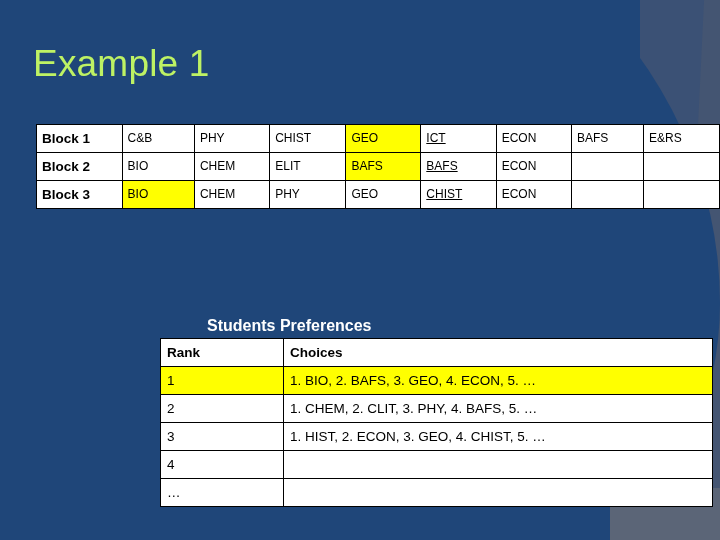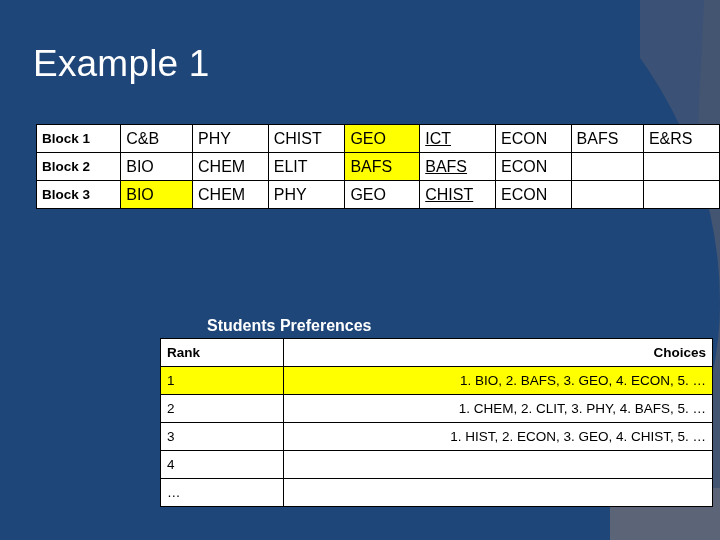--- a/index.html
+++ b/index.html
@@ -63,42 +63,42 @@
     bottom: 0;
     width: 110px;
     height: 52px;
     background: #5b6577;
   }
 
   .title {
     position: absolute;
     left: 33px;
     top: 42px;
-    color: #ffffff;
+    color: #bef264;
     font-size: 37px;
     font-weight: 300;
     letter-spacing: 0.2px;
     line-height: 44px;
     white-space: nowrap;
   }
 
   
   .blocks-table {
     position: absolute;
     left: 36px;
     top: 124px;
     border-collapse: collapse;
     background: #ffffff;
     table-layout: fixed;
   }
   .blocks-table td {
     border: 1px solid #000000;
     height: 27px;
     padding: 0 5px;
-    font-size: 16px;
+    font-size: 12px;
     color: #000000;
     line-height: 27px;
     white-space: nowrap;
     overflow: hidden;
     background: #ffffff;
   }
   .blocks-table td.rowhead {
     font-weight: bold;
     font-size: 13.5px;
   }
@@ -141,21 +141,21 @@
     color: #000000;
     line-height: 27px;
     white-space: nowrap;
     overflow: hidden;
     background: #ffffff;
     vertical-align: middle;
   }
   .pref-table td.hdr { font-weight: bold; }
   .pref-table td.hl { background: #ffff00; }
   .pw-rank { width: 110px; }
-  .pw-choice { width: 416px; text-align: right; }
+  .pw-choice { width: 416px; }
 </style>
 </head>
 <body>
 
 <div class="slide">
 
   <div class="bg-mid"></div>
   <div class="bg-edge"></div>
   <div class="bg-dark"></div>
   <div class="bg-dark2"></div>

